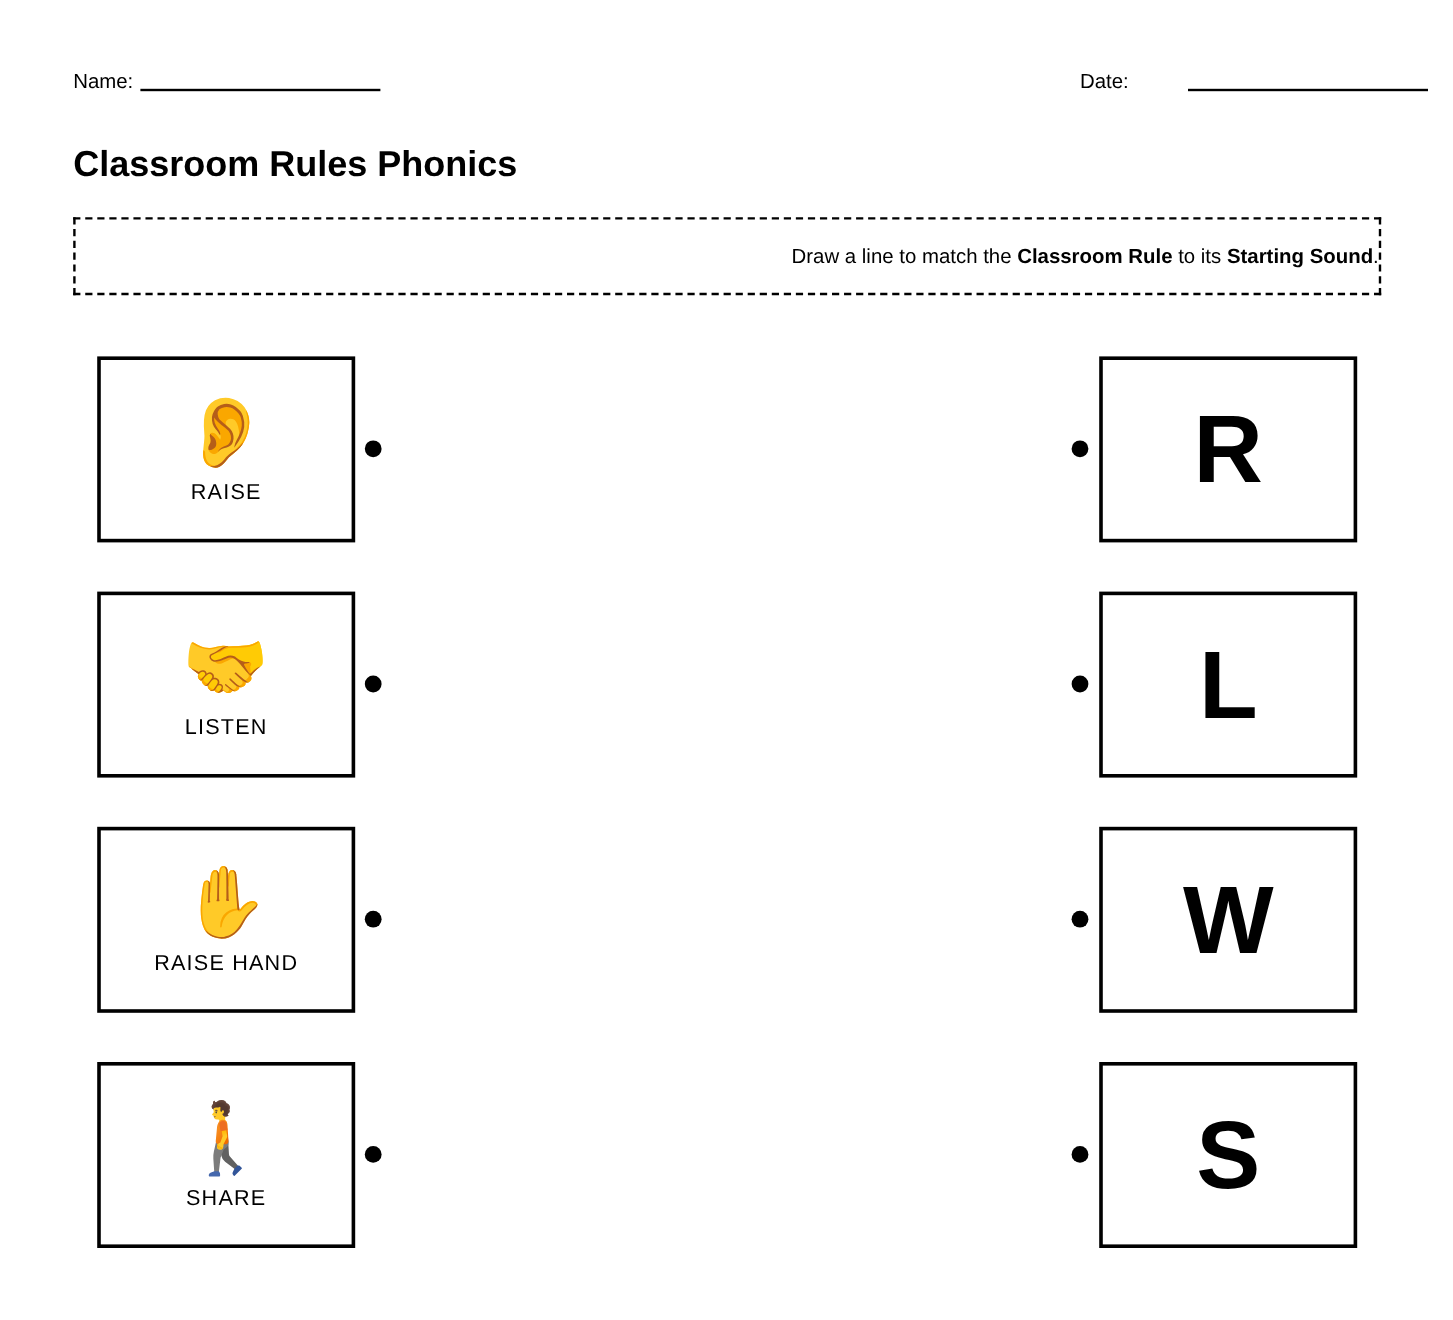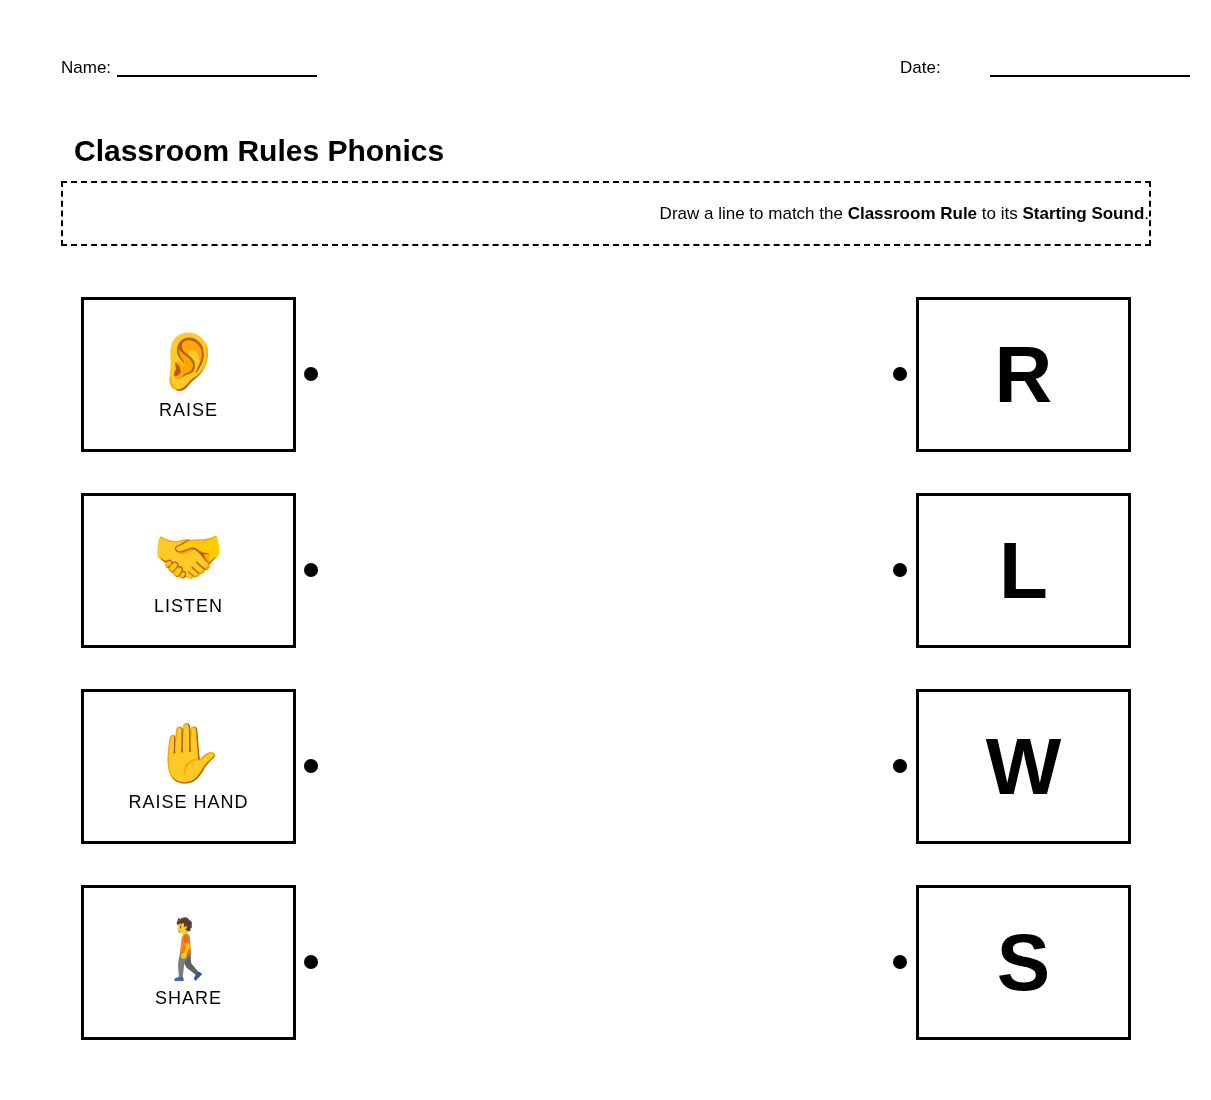--- a/index.html
+++ b/index.html
@@ -1,21 +1,21 @@
 <!DOCTYPE html>
 <html><head>
 <meta charset="utf-8">
 <style>
   html, body { margin: 0; padding: 0; background: #ffffff; }
   body { width: 1211px; height: 1100px; position: relative; font-family: "Liberation Sans", sans-serif; color: #000; overflow: hidden; }
-  .field { position: absolute; top: 58px; font-size: 17px; display: flex; align-items: center; }
+  .field { position: absolute; top: 58px; font-size: 17px; display: flex; align-items: flex-start; }
   .field .line { display: inline-block; width: 200px; border-bottom: 2px solid #000; margin-left: 6px; height: 16px; }
   #name-field { left: 61px; }
   #date-field { left: 900px; gap: 43px; }
-  .title { position: absolute; left: 61px; top: 121px; margin: 13px; font-size: 30px; font-weight: bold; text-align: right; }
+  .title { position: absolute; left: 61px; top: 121px; margin: 0; font-size: 30px; font-weight: bold; text-align: right; }
   .instructions { position: absolute; left: 61px; top: 181px; width: 1086px; height: 61px; border: 2px dashed #000; display: flex; align-items: center; justify-content: flex-end; font-size: 17px; }
   .instructions b { font-weight: bold; }
   .card { position: absolute; width: 209px; height: 149px; border: 3px solid #000; background: #fff; box-sizing: content-box; display: flex; flex-direction: column; align-items: center; justify-content: center; }
   .card.left { left: 81px; }
   .card.right { left: 916px; }
   .emoji { font-size: 58px; line-height: 66px; height: 66px; }
   .label { font-size: 18px; letter-spacing: 1px; margin-top: 6px; }
   .letter { font-size: 80px; font-weight: bold; line-height: 1; }
   .dot { position: absolute; width: 14px; height: 14px; border-radius: 50%; background: #000; }
   .dot.left { left: 304px; }

